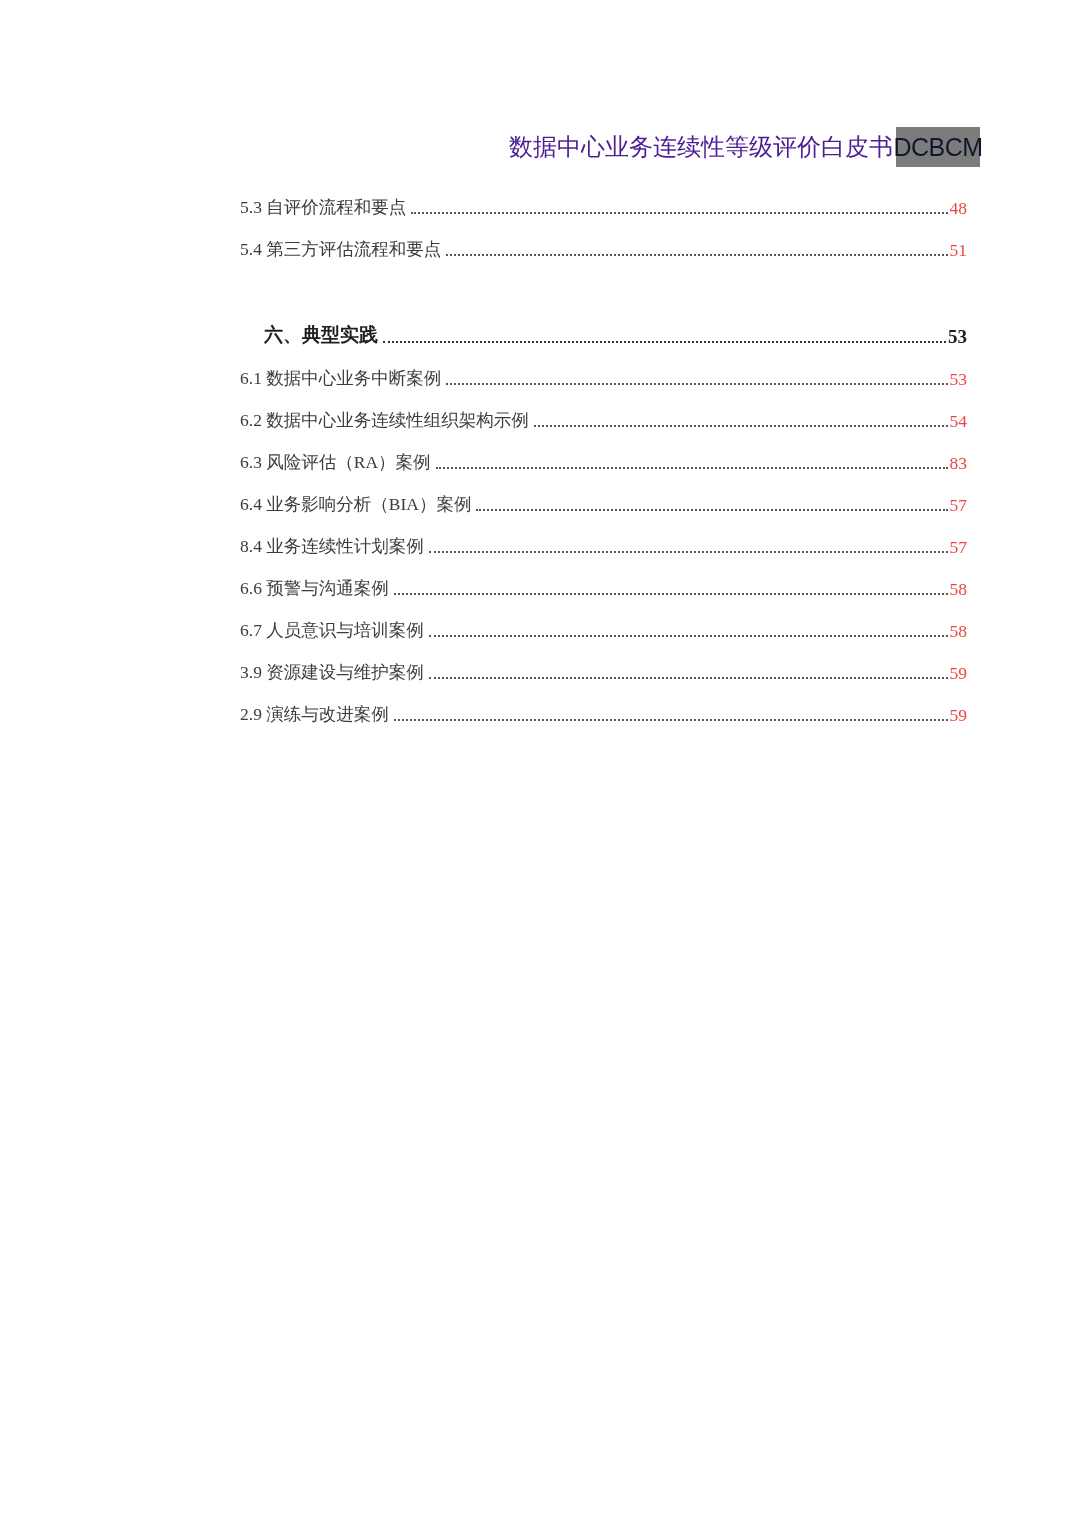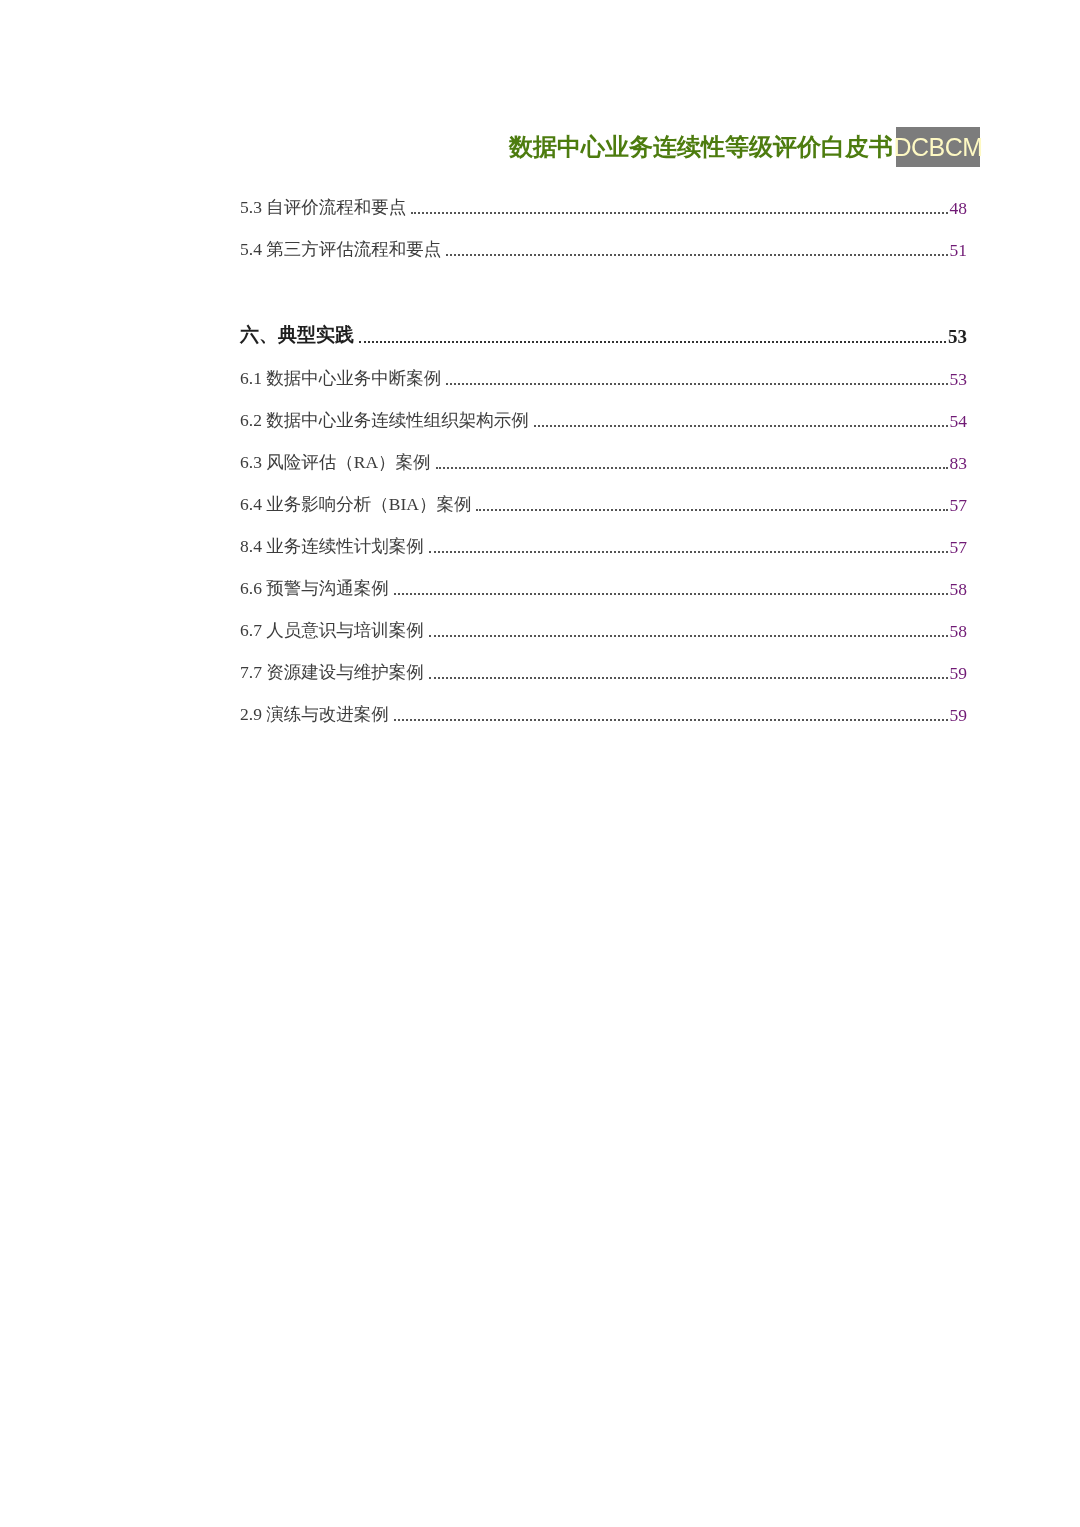--- a/index.html
+++ b/index.html
@@ -18,31 +18,30 @@
 
   
   .page-header {
     position: absolute;
     top: 127px;
     right: 100px;
     display: flex;
     align-items: center;
   }
   .header-title {
-    color: #4d7c0f;
+    color: #4c1d95;
     font-family: "Liberation Sans", "DejaVu Sans", sans-serif;
     font-size: 24px;
     letter-spacing: 0px;
     white-space: nowrap;
     margin-right: 3px;
-    font-weight: bold;
   }
   .header-badge {
     background: #7c7c7c;
-    color: #fef9c3;
+    color: #0f172a;
     font-family: "Liberation Sans", "DejaVu Sans", sans-serif;
     font-size: 25px;
     width: 84px;
     height: 40px;
     display: flex;
     align-items: center;
     justify-content: center;
     letter-spacing: -0.5px;
   }
 
@@ -64,36 +63,37 @@
     white-space: nowrap;
   }
   .toc-leader {
     flex: 1;
     border-bottom: 2px dotted #555555;
     margin: 0 2px 5px 5px;
     min-width: 20px;
   }
   .toc-page {
     white-space: nowrap;
-    color: #701a75;
+    color: #ef4444;
     text-align: right;
   }
   .toc-row.chapter {
     font-weight: bold;
     font-size: 19px;
     color: #1f1f1f;
   }
   .toc-row.chapter .toc-page {
     color: #1f1f1f;
   }
   .toc-row.chapter .toc-leader {
     border-bottom-color: #333333;
   }
   .toc-row.gap-before {
     margin-top: 45px;
+    margin-left: 24px;
   }
 </style>
 </head>
 <body>
 
 <div class="page">
 
   <div class="page-header">
     <span class="header-title">数据中心业务连续性等级评价白皮书</span>
     <span class="header-badge">DCBCM</span>
@@ -155,21 +155,21 @@
       <span class="toc-page">58</span>
     </div>
 
     <div class="toc-row">
       <span class="toc-label">6.7 人员意识与培训案例</span>
       <span class="toc-leader"></span>
       <span class="toc-page">58</span>
     </div>
 
     <div class="toc-row">
-      <span class="toc-label">7.7 资源建设与维护案例</span>
+      <span class="toc-label">3.9 资源建设与维护案例</span>
       <span class="toc-leader"></span>
       <span class="toc-page">59</span>
     </div>
 
     <div class="toc-row">
       <span class="toc-label">2.9 演练与改进案例</span>
       <span class="toc-leader"></span>
       <span class="toc-page">59</span>
     </div>
 

